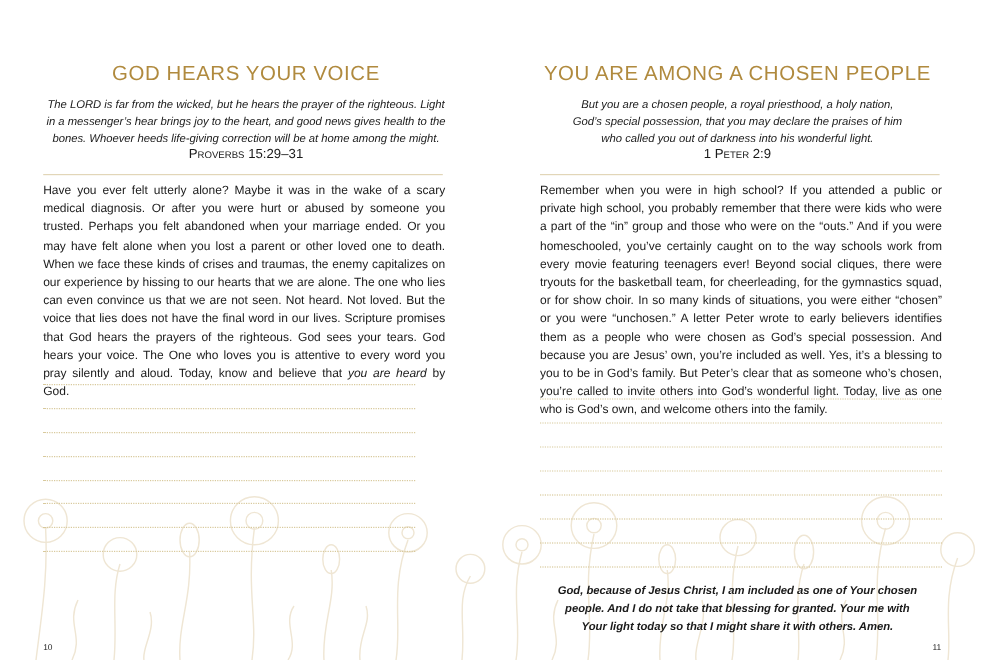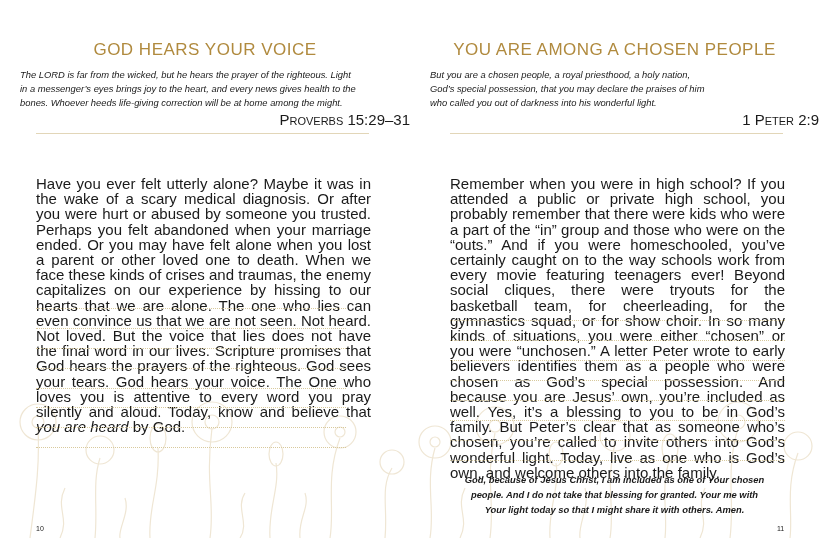--- a/index.html
+++ b/index.html
@@ -1,43 +1,43 @@
 <!DOCTYPE html>
 <html><head>
 <meta charset="utf-8">
 <style>
   * { margin: 0; padding: 0; box-sizing: border-box; }
   html, body { width: 819px; height: 558px; overflow: hidden; background: #ffffff; }
   body { font-family: "Liberation Sans", sans-serif; color: #1a1a1a; position: relative; }
 
   .spread { position: absolute; left: 0; top: 0; width: 819px; height: 558px; background: #ffffff; }
-  .page { position: absolute; top: 4px; height: 534px; overflow: hidden; }
+  .page { position: absolute; top: 16px; height: 534px; overflow: hidden; }
   .page.left { left: 0; width: 410px; }
   .page.right { left: 410px; width: 409px; }
 
   .floral { position: absolute; left: 0; bottom: 0; width: 100%; height: 150px; pointer-events: none; }
 
   .title {
     position: absolute; width: 100%; text-align: center;
     font-family: "Liberation Sans", sans-serif;
     font-size: 17px; letter-spacing: 0.5px; color: #b08a3e; font-weight: normal;
   }
   .verse {
-    position: absolute; text-align: left;
+    position: absolute; text-align: center;
     font-family: "Liberation Sans", sans-serif; font-style: italic;
     font-size: 9.4px; line-height: 14px; color: #1a1a1a;
   }
   .ref {
-    position: absolute; width: 100%; text-align: right;
-    font-variant: small-caps; font-size: 15px; color: #1a1a1a;
+    position: absolute; width: 100%; text-align: center;
+    font-variant: small-caps; font-size: 11px; color: #1a1a1a;
   }
   .rule { position: absolute; height: 1px; background: #e2d6b8; }
 
   .body-text {
-    position: absolute; font-size: 15px; line-height: 15.2px; color: #1a1a1a; text-align: justify; margin-top: 36px;
+    position: absolute; font-size: 10px; line-height: 15.2px; color: #1a1a1a; text-align: justify;
   }
   .body-text em { font-style: italic; }
 
   .writing-line {
     position: absolute; height: 0; border-top: 1px dotted #d8c99c;
   }
   .prayer {
     position: absolute; text-align: center; font-style: italic;
     font-size: 9.4px; line-height: 15px; color: #1a1a1a;
   }
@@ -72,21 +72,21 @@
           <path d="M120 150 C118 140 130 125 125 110"></path>
         <path d="M240 150 C250 135 235 120 245 105"></path>
           <path d="M300 150 C298 130 310 120 305 105"></path>
       </g>
     </svg>
 
     <div class="title" style="top:36px;">GOD HEARS YOUR VOICE</div>
 
     <div class="verse" style="left:20px; width:370px; top:64px;">
       <div>The LORD is far from the wicked, but he hears the prayer of the righteous. Light</div>
-      <div>in a messenger’s eyes brings joy to the heart, and every news gives health to the</div>
+      <div>in a messenger’s hear brings joy to the heart, and good news gives health to the</div>
       <div>bones. Whoever heeds life-giving correction will be at home among the might.</div>
     </div>
     <div class="ref" style="top:107px;">Proverbs 15:29–31</div>
 
     <div class="rule" style="left:36px; top:129px; width:333px;"></div>
 
     <div class="body-text" style="left:36px; top:136px; width:335px;"><span>Have you ever felt utterly alone? Maybe it was in the wake of a scary medical diagnosis. Or after you were hurt or abused by someone you trusted. Perhaps you felt abandoned when your marriage ended. Or you may have felt alone when you lost a parent or other loved one to death. When we face these kinds of crises and traumas, the enemy capitalizes on our experience by hissing to our hearts that we are alone. The one who lies can even convince us that we are not seen. Not heard. Not loved. But the voice that lies does not have the final word in our lives. Scripture promises that God hears the prayers of the righteous. God sees your tears. God hears your voice. The One who loves you is attentive to every word you pray silently and aloud. Today, know and believe that </span><em>you are heard</em><span> by God.</span></div>
 
     <div>
       <div class="writing-line" style="left:36px; width:310px; top:304px;"></div>

